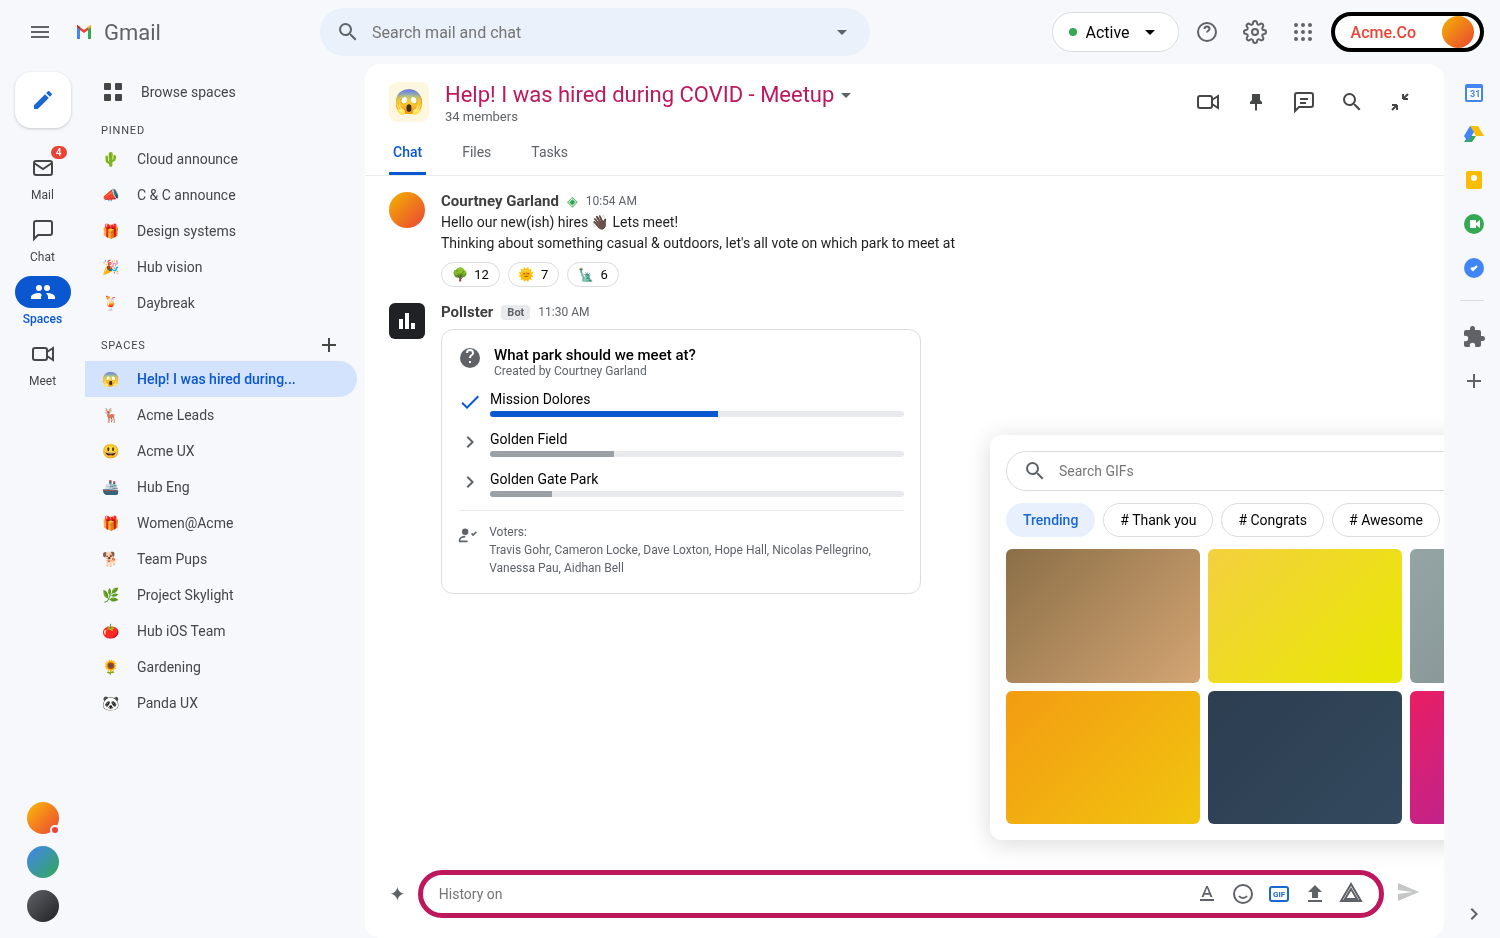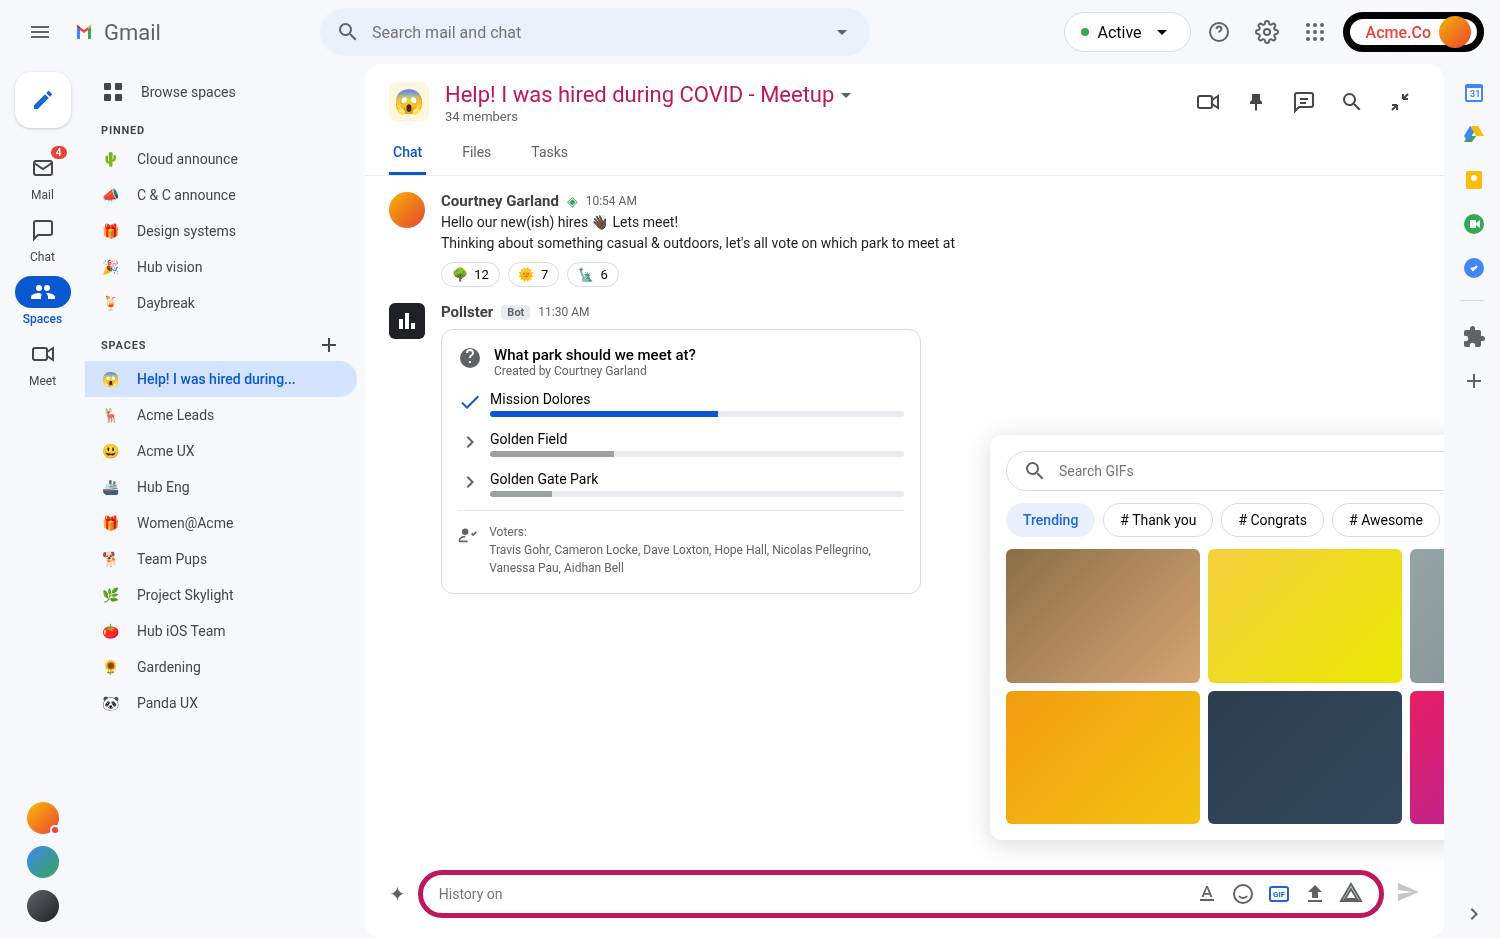--- a/index.html
+++ b/index.html
@@ -8,38 +8,38 @@
 .hamburger{width:48px;height:48px;display:flex;align-items:center;justify-content:center;color:#5f6368;cursor:pointer}
 .logo-area{display:flex;align-items:center;gap:8px;margin-left:0;width:240px}
 .gmail-logo{display:flex;align-items:center;gap:8px}
 .gmail-text{font-size:22px;color:#5f6368;font-weight:400}
 .search-bar{background:#eaf1fb;border-radius:28px;height:48px;flex:0 0 550px;display:flex;align-items:center;padding:0 16px;gap:12px;color:#5f6368;margin-left:0}
 .search-bar input{border:none;background:transparent;font-size:16px;flex:1;outline:none;color:#5f6368}
 .search-dropdown{margin-left:auto}
 .status-chip{border:1px solid #dadce0;border-radius:20px;height:40px;padding:0 16px;display:flex;align-items:center;gap:8px;background:#fff;margin-left:auto}
 .status-dot{width:8px;height:8px;border-radius:50%;background:#34a853}
 .header-icon{width:40px;height:40px;display:flex;align-items:center;justify-content:center;color:#5f6368;cursor:pointer;border-radius:50%}
-.account-chip{background:#fff;border:7px solid #000000;border-radius:20px;height:40px;padding:0 6px 0 16px;display:flex;align-items:center;gap:8px}
+.account-chip{background:#fff;border:4px solid #000000;border-radius:20px;height:40px;padding:0 6px 0 16px;display:flex;align-items:center;gap:26px}
 .avatar{width:32px;height:32px;border-radius:50%;background:linear-gradient(135deg,#f4b400,#ea4335)}
 .main-layout{display:flex;height:calc(100% - 64px)}
 .rail{width:85px;display:flex;flex-direction:column;align-items:center;padding-top:8px;gap:4px}
 .compose-btn{width:56px;height:56px;border-radius:16px;background:#fff;box-shadow:0 1px 3px rgba(0,0,0,0.2);display:flex;align-items:center;justify-content:center;margin-bottom:16px}
 .rail-item{display:flex;flex-direction:column;align-items:center;gap:4px;padding:4px 0;width:64px;cursor:pointer;position:relative}
 .rail-icon{width:32px;height:32px;border-radius:16px;display:flex;align-items:center;justify-content:center;color:#444746}
 .rail-item.active .rail-icon{background:#0b57d0;color:#fff;width:56px}
 .rail-item.active .rail-label{color:#0b57d0;font-weight:500}
 .rail-label{font-size:12px;color:#444746}
 .rail-badge{position:absolute;top:-2px;right:8px;background:#ea4335;color:#fff;font-size:10px;padding:1px 5px;border-radius:8px;font-weight:500}
 .rail-bottom{margin-top:auto;margin-bottom:16px;display:flex;flex-direction:column;gap:12px;align-items:center}
 .presence-avatar{width:32px;height:32px;border-radius:50%;position:relative}
 .presence-dot{position:absolute;bottom:-1px;right:-1px;width:10px;height:10px;border-radius:50%;border:2px solid #f6f8fc}
 .sidebar{width:280px;padding:8px 8px 8px 0}
 .sidebar-row{display:flex;align-items:center;gap:16px;padding:8px 16px;border-radius:0 20px 20px 0;cursor:pointer;color:#444746;font-size:14px}
 .sidebar-row.active{background:#d3e3fd;color:#0b57d0;font-weight:500}
-.sidebar-section{font-size:11px;font-weight:700;color:#444746;letter-spacing:0.8px;padding:12px 16px 4px;display:flex;align-items:center;justify-content:space-between}
+.sidebar-section{font-size:11px;font-weight:400;color:#444746;letter-spacing:0.8px;padding:12px 16px 4px;display:flex;align-items:center;justify-content:space-between}
 .space-emoji{width:20px;height:20px;display:flex;align-items:center;justify-content:center;font-size:14px}
 .content{flex:1;background:#fff;border-radius:16px;margin-right:56px;display:flex;flex-direction:column;overflow:hidden;position:relative}
 .content-header{padding:18px 24px 0;display:flex;align-items:flex-start;gap:16px}
 .space-avatar{width:40px;height:40px;border-radius:8px;background:#fef7e0;display:flex;align-items:center;justify-content:center;font-size:24px}
 .space-title{font-size:22px;color:#be185d;display:flex;align-items:center;}
 .space-members{font-size:13px;color:#5f6368;margin-top:2px}
 .content-actions{margin-left:auto;display:flex;gap:8px}
 .content-actions .header-icon{color:#444746}
 .tabs{display:flex;gap:32px;padding:0 24px;border-bottom:1px solid #e8eaed;margin-top:8px}
 .tab{padding:12px 4px;font-size:14px;color:#5f6368;cursor:pointer;border-bottom:3px solid transparent}

